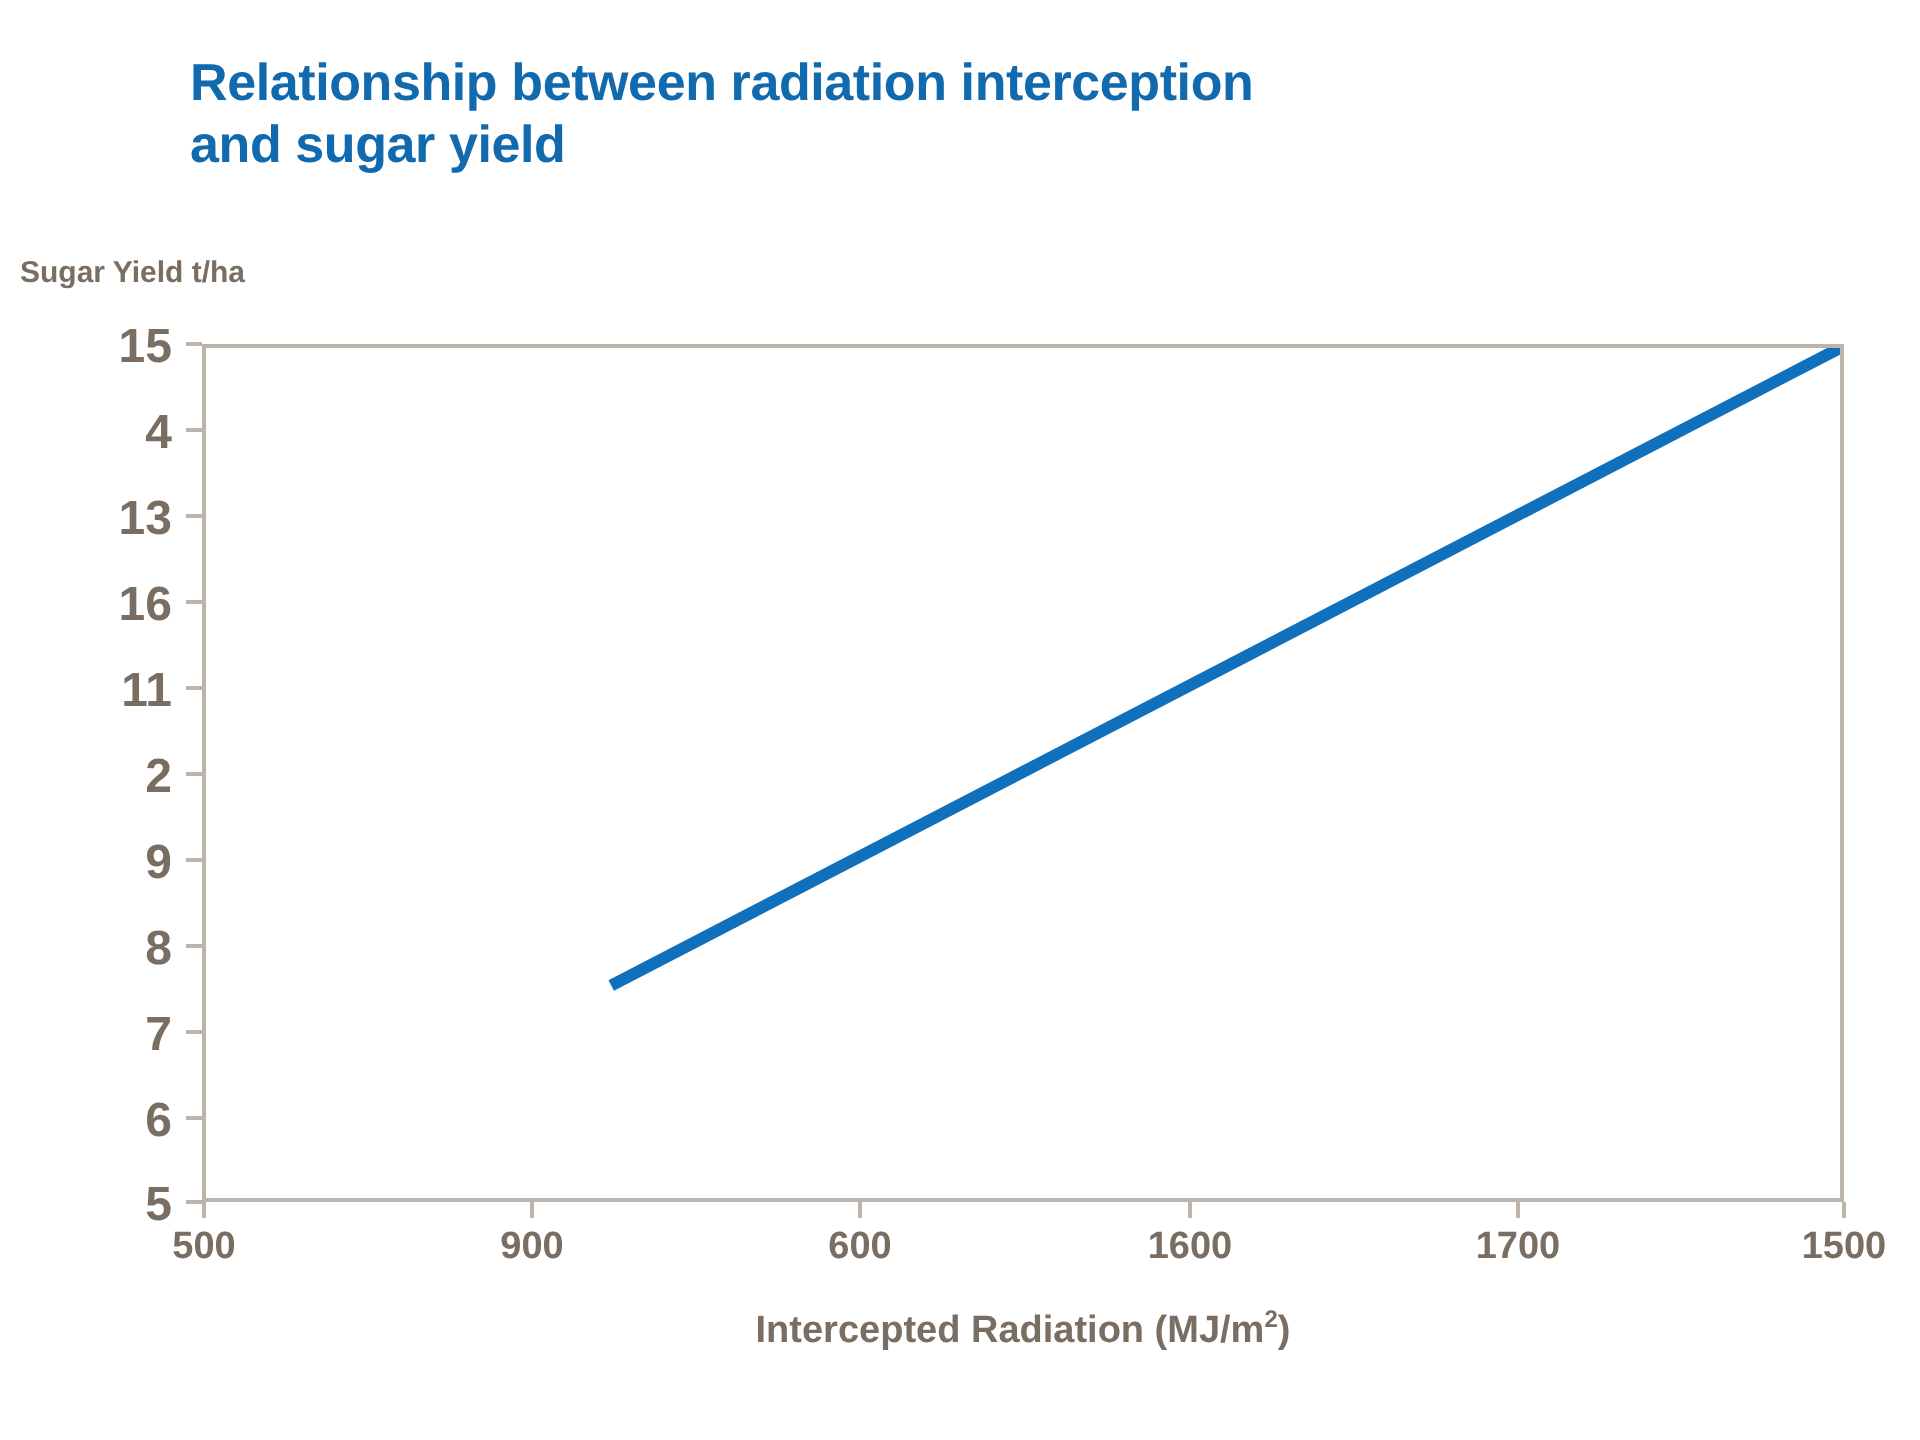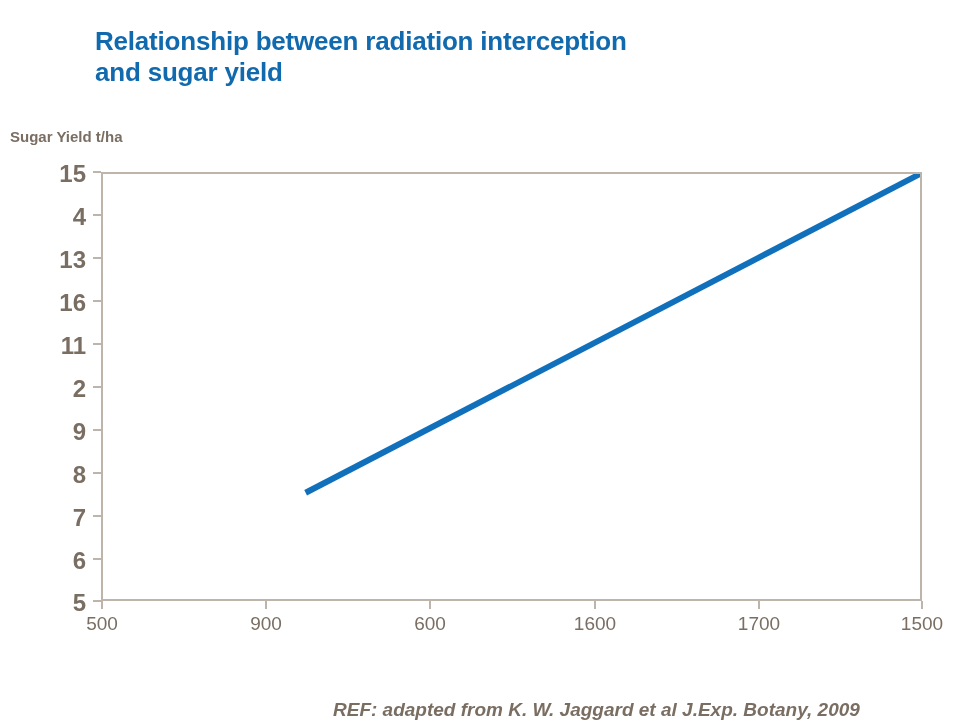--- a/index.html
+++ b/index.html
@@ -93,21 +93,21 @@
     font-size: 24px;
     font-weight: bold;
     color: #7A6E63;
   }
   .x-tick-label {
     position: absolute;
     width: 120px;
     text-align: center;
     top: 613px;
     font-size: 19px;
-    font-weight: normal;
+    font-weight: bold;
     color: #7A6E63;
   }
 
   
   #x-axis-title {
     position: absolute;
     left: 101px;
     top: 655px;
     width: 821px;
     text-align: center;
@@ -180,16 +180,16 @@
   <div class="x-tick-label" style="left:535px">1600</div>
   <div class="x-tick-label" style="left:699px">1700</div>
   <div class="x-tick-label" style="left:862px">1500</div>
 
   <div id="plot-area">
     <svg id="plot-svg" viewBox="0 0 821 429" preserveAspectRatio="none">
       <line id="series-line" x1="203.608" y1="321.75" x2="821" y2="0" stroke="#1070BC" stroke-width="6" stroke-linecap="butt"></line>
     </svg>
   </div>
 
+  <div id="x-axis-title"><span>Intercepted Radiation (MJ/m</span><sup>2</sup><span>)</span></div>
 
-  <div id="reference-note">REF: adapted from K. W. Jaggard et al J.Exp. Botany, 2009</div>
 
 </div>
 
 </body></html>

